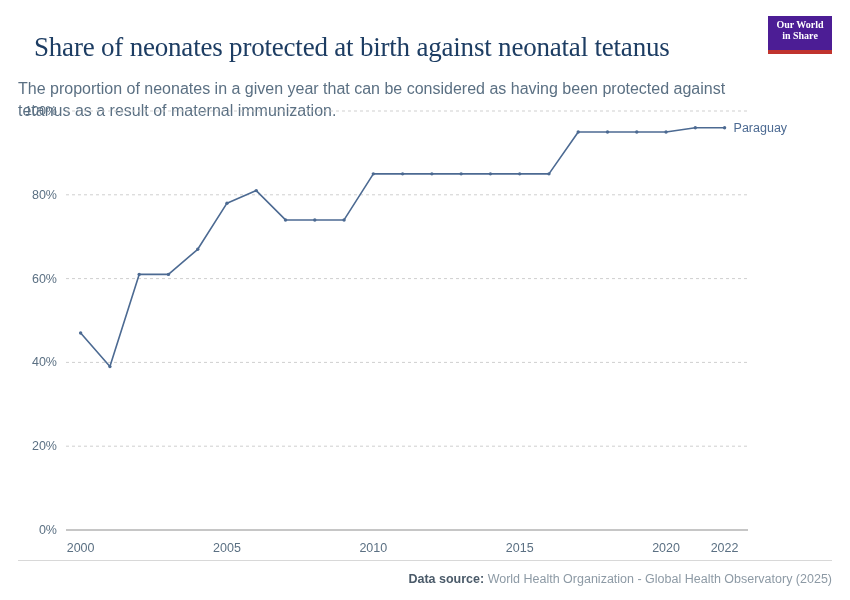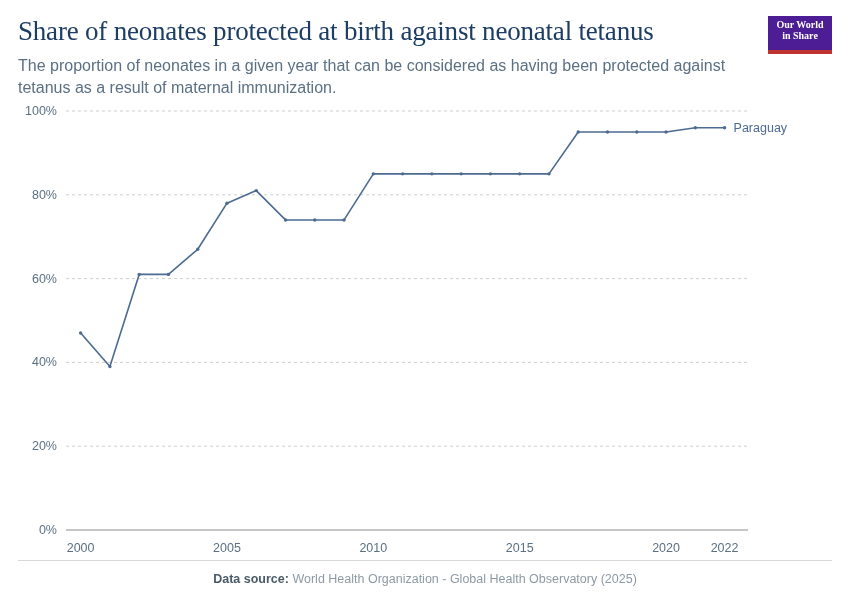--- a/index.html
+++ b/index.html
@@ -17,21 +17,21 @@
     width: 850px;
     height: 600px;
     padding: 16px 18px 0 18px;
   }
   .title {
     font-family: "Liberation Serif", serif;
     font-size: 27px;
     font-weight: 400;
     color: #1d3d63;
     letter-spacing: -0.2px;
-    margin: 0;
+    margin: 16px;
     line-height: 1.12;
     max-width: 720px;
   }
   .subtitle {
     font-size: 16px;
     color: #5b7083;
     line-height: 1.35;
     margin-top: 9px;
     max-width: 725px;
     font-weight: 400;
@@ -74,21 +74,21 @@
     position: absolute;
     left: 18px;
     right: 18px;
     bottom: 12px;
     height: 28px;
     border-top: 1px solid #d8d8d8;
     padding-top: 8px;
     font-size: 12.5px;
     color: #8d9aa5;
     display: flex;
-    justify-content: center;
+    justify-content: flex-end;
     align-items: center;
   }
   .footer .src-label { color: #4a5a69; font-weight: bold; }
   .footer .right { color: #8d9aa5; }
 </style>
 </head>
 <body>
 
 <div class="page">
 

